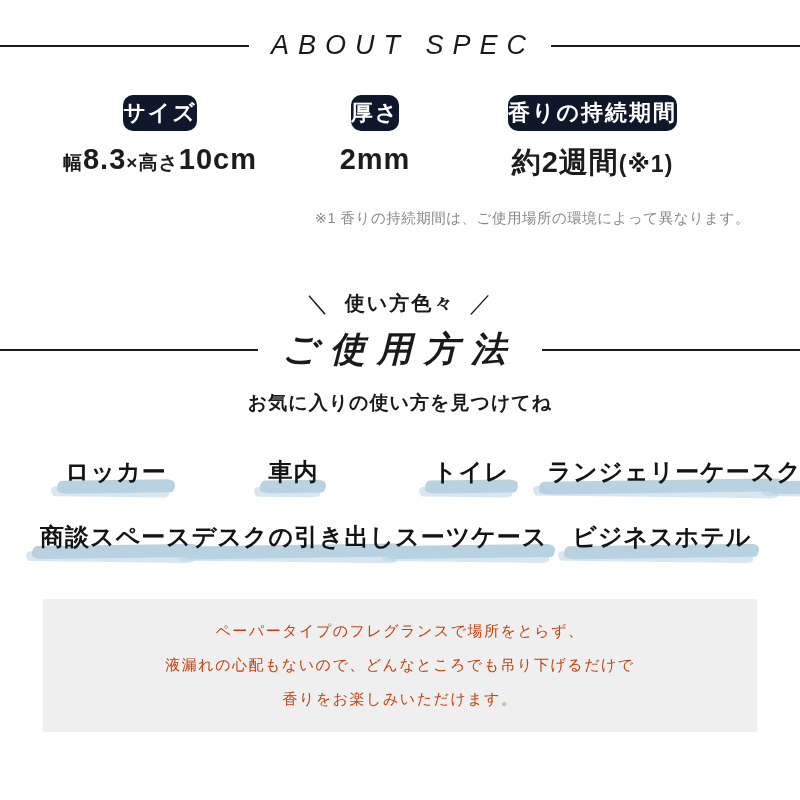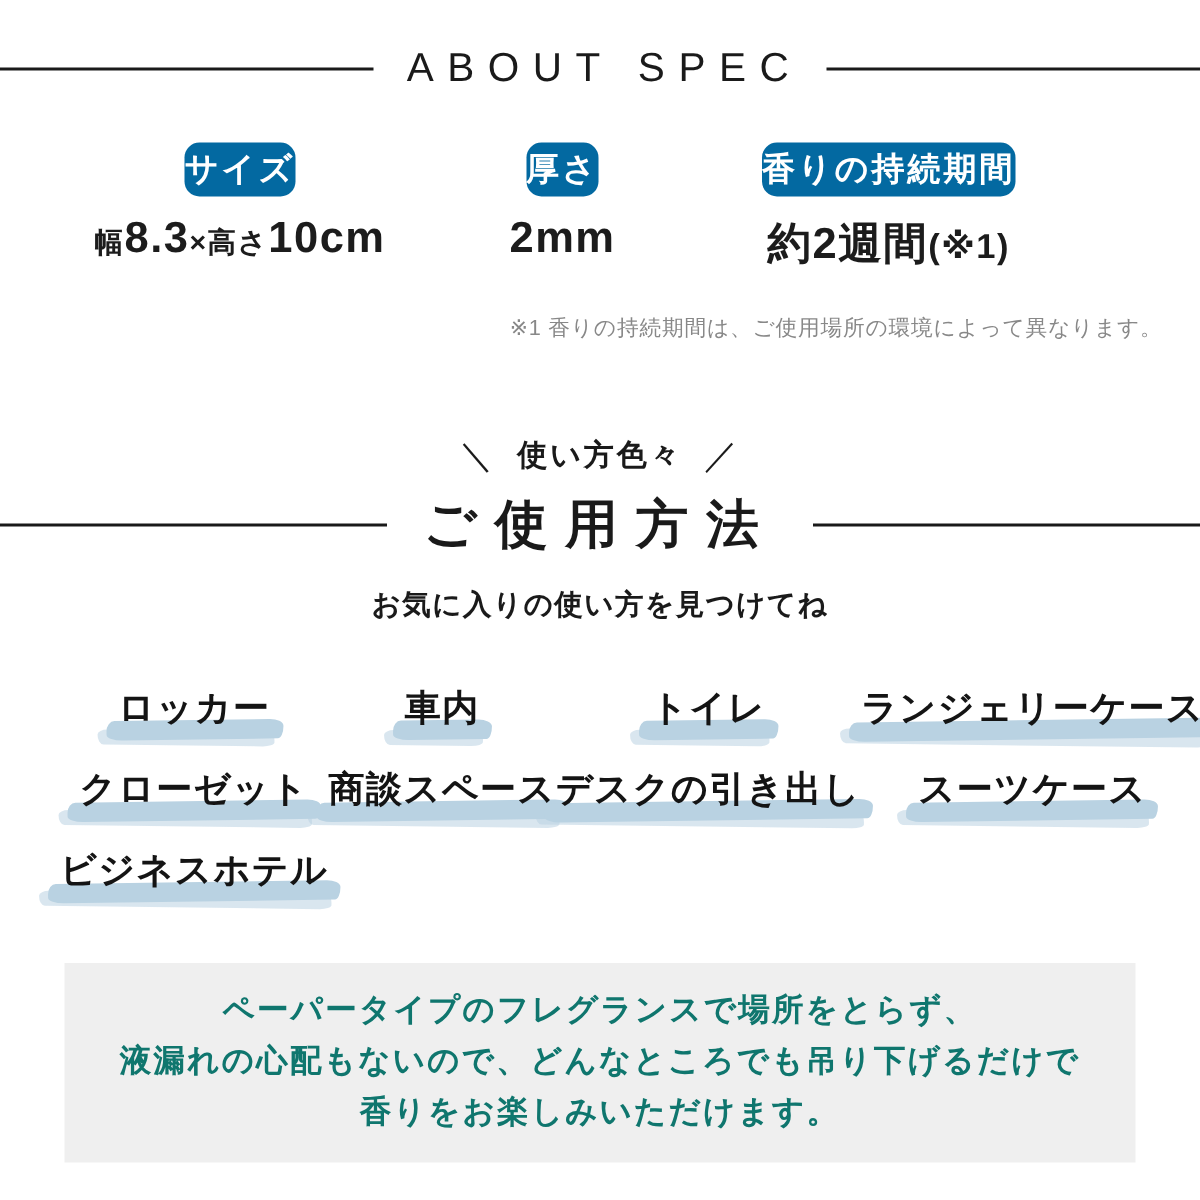--- a/index.html
+++ b/index.html
@@ -6,71 +6,71 @@
   html,body { width:800px; height:800px; }
   body {
     background:#ffffff;
     color:#1c1c1c;
     font-family:"Liberation Sans","DejaVu Sans",sans-serif;
     overflow:hidden;
   }
   .page { width:800px; height:800px; padding-top:30px; }
 
   
-  .rule-heading { display:flex; align-items:center; width:800px; }
+  .rule-heading { display:flex; align-items:center; width:800px;font-style:italic; }
   .rule { flex:1; height:2px; background:#1a1a1a; }
   .rule-heading h2 { white-space:nowrap; }
   .spec-title {
     font-size:27px; font-weight:400; letter-spacing:9px;
     margin:0 16px 0 22px; color:#1a1a1a;
   }
   .usage-title {
     font-size:35px; font-weight:700; letter-spacing:12px;
     margin:0 24px 0 24px; color:#1a1a1a;
   }
 
   
   .spec-cols { display:flex; padding-left:40px; margin-top:34px; }
   .spec-col { text-align:center; }
   .spec-col-1 { width:240px; }
   .spec-col-2 { width:190px; }
   .spec-col-3 { width:245px; }
   .badge {
-    display:inline-block; background:#0369a1; color:#ffffff;
+    display:inline-block; background:#0f172a; color:#ffffff;
     border-radius:10px; padding:5px 0 6px;
     font-size:22px; font-weight:700; letter-spacing:2px; line-height:1.15;
   }
   .spec-value { margin-top:12px; font-weight:600; letter-spacing:1px; white-space:nowrap; }
   .vp-large  { font-size:29px; }
   .vp-medium { font-size:23px; }
   .vp-small  { font-size:19px; }
 
   .footnote {
-    margin-top:26px; padding-right:25px;
+    margin-top:26px; padding-right:50px;
     text-align:right; font-size:14.5px; letter-spacing:0.5px;
     color:#888888; font-weight:400;
   }
 
   
   .tagline {
     margin-top:60px; text-align:center;
     font-size:20px; font-weight:700; letter-spacing:2px; color:#1a1a1a;
     display:flex; justify-content:center; align-items:center; gap:14px;
   }
   .slash-mark { font-size:23px; font-weight:400; }
   .usage-heading { margin-top:7px; }
   .usage-subtitle {
     margin-top:17px; text-align:center;
     font-size:19px; font-weight:700; letter-spacing:1px; color:#1a1a1a;
   }
 
   .usage-grid {
     margin:40px 40px 0;
-    display:grid; grid-template-columns:repeat(4,1fr);
-    row-gap:22px; justify-items:center; align-items:start;
+    display:grid; grid-template-columns:repeat(5,1fr);
+    row-gap:33px; justify-items:center; align-items:start;
   }
   .uc { position:relative; display:inline-block; }
   .uc-label {
     position:relative; z-index:2;
     font-size:24px; font-weight:700; letter-spacing:1px; color:#141414;
     white-space:nowrap;
   }
   
   .uc::after {
     content:""; position:absolute; z-index:1;
@@ -86,22 +86,22 @@
     border-radius:10px 4px 12px 6px / 5px 9px 4px 10px;
     transform:rotate(0.7deg);
   }
 
   
   .note-box {
     margin:46px 43px 0; background:#efefef;
     padding:15px 10px 16px; text-align:center;
   }
   .note-line {
-    font-size:21px; font-weight:700; letter-spacing:1.5px;
-    line-height:34px; color:#0f766e; white-space:nowrap;
+    font-size:15px; font-weight:400; letter-spacing:1.5px;
+    line-height:34px; color:#c2410c; white-space:nowrap;
   }
 </style>
 </head>
 <body>
 
 <div class="page">
 
   <div class="rule-heading">
     <span class="rule"></span>
     <h2 class="spec-title">ABOUT SPEC</h2>

